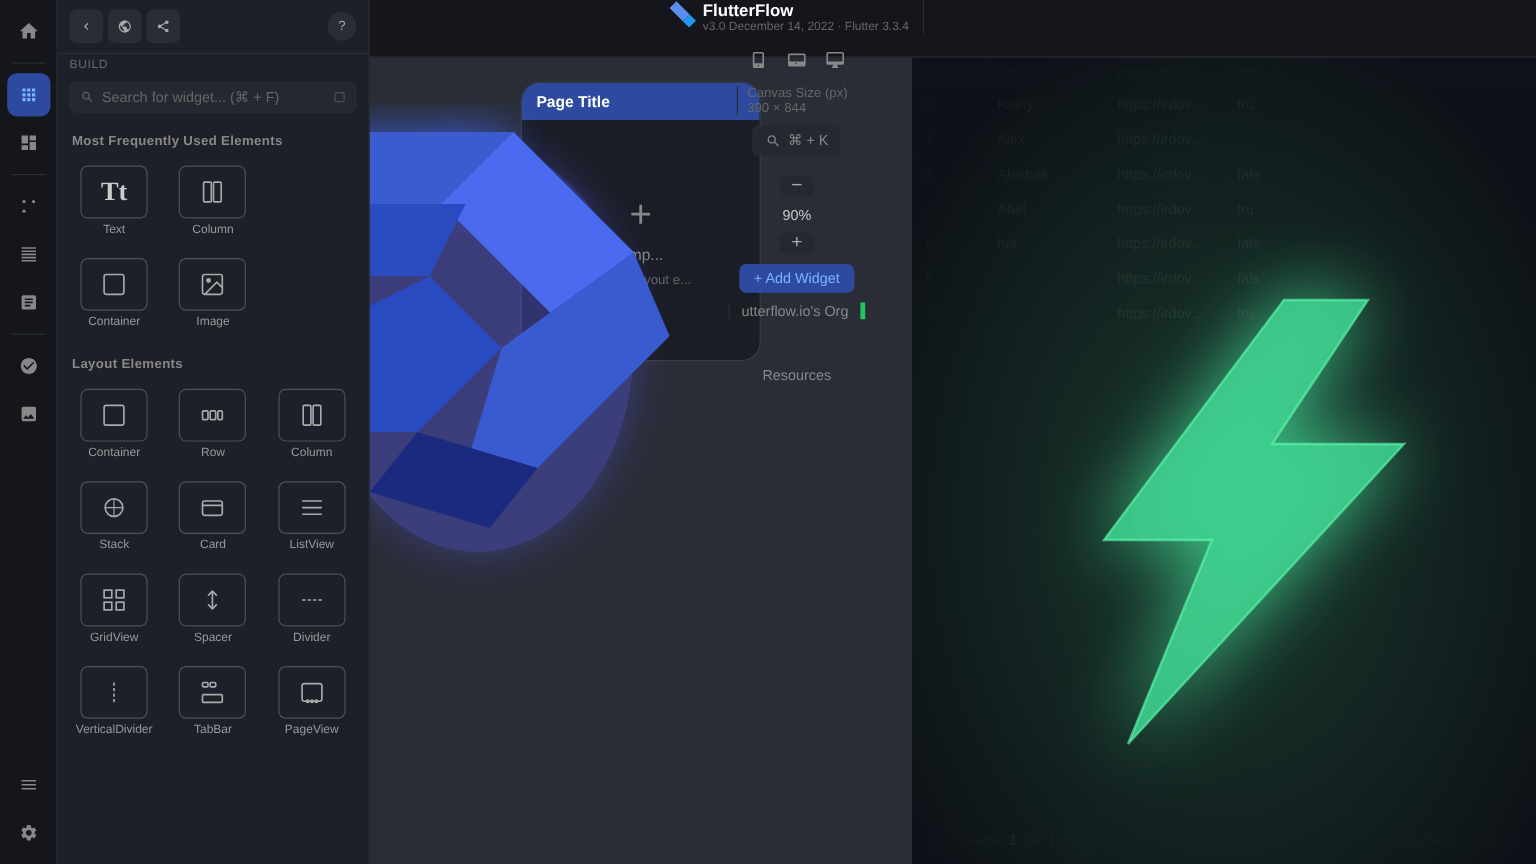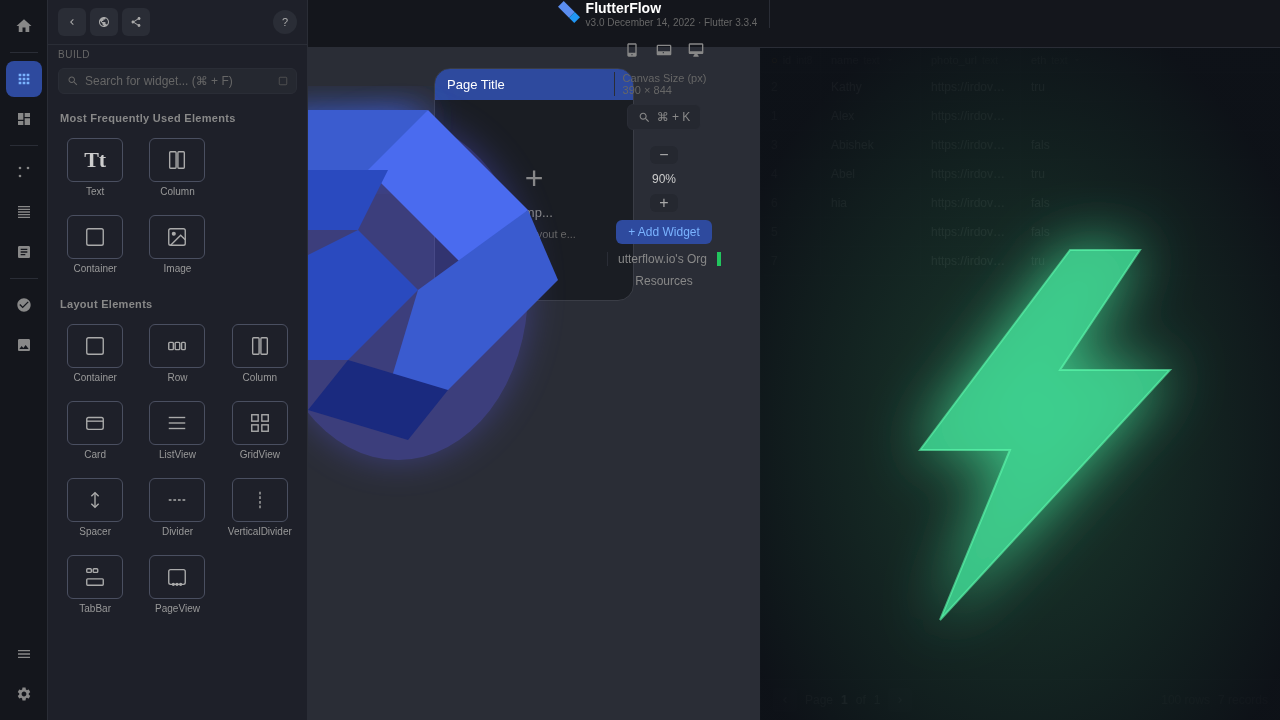--- a/index.html
+++ b/index.html
@@ -202,21 +202,21 @@
       font-size: 12px;
       cursor: pointer;
     }
     .header-spacer { flex: 1; }
     .header-org {
       font-size: 12px; color: #888;
       padding: 0 10px;
       border-left: 1px solid #2a2d36;
       border-right: 4px solid #22c55e;
     }
-    .header-resources { font-size: 12px; color: #888; padding: 0 10px; cursor: pointer; }
+    .header-resources { font-size: 12px; color: #888; padding: 0 10px; cursor: pointer; margin-top: 32px; }
 
     
     #canvas-area {
       position: absolute;
       left: 308px; top: 48px;
       width: calc(760px - 308px);
       height: 672px;
       background: #2a2d36;
       overflow: hidden;
       z-index: 1;
@@ -234,21 +234,21 @@
       width: 200px;
       background: #1a1d23;
       border-radius: 16px;
       overflow: hidden;
       border: 1px solid #3a3d46;
     }
     .phone-title-bar {
       background: #2e4a9e;
       padding: 8px 12px;
       font-size: 13px;
-      font-weight: 400;
+      font-weight: 700;
       color: #fff;
     }
     .phone-content {
       padding: 20px;
       min-height: 200px;
       display: flex;
       flex-direction: column;
       align-items: center;
       justify-content: center;
       gap: 8px;
@@ -584,20 +584,29 @@
     <div class="widget-item">
       <div class="widget-icon">
         <svg width="22" height="22" viewBox="0 0 24 24" fill="none" stroke="#aaa" stroke-width="1.5">
             <rect x="4" y="3" width="7" height="18" rx="1"></rect>
             <rect x="13" y="3" width="7" height="18" rx="1"></rect>
           </svg>
       </div>
       <span class="widget-label">Column</span>
     </div>
 
+    <div class="widget-item">
+      <div class="widget-icon">
+        <svg width="22" height="22" viewBox="0 0 24 24" fill="none" stroke="#aaa" stroke-width="1.5">
+            <circle cx="12" cy="12" r="8"></circle>
+            <path d="M12 4v16M4 12h16" stroke="#aaa" stroke-width="1"></path>
+          </svg>
+      </div>
+      <span class="widget-label">Stack</span>
+    </div>
 
     <div class="widget-item">
       <div class="widget-icon">
         <svg width="22" height="22" viewBox="0 0 24 24" fill="none" stroke="#aaa" stroke-width="1.5">
             <rect x="3" y="6" width="18" height="13" rx="2"></rect>
             <line x1="3" y1="10" x2="21" y2="10"></line>
           </svg>
       </div>
       <span class="widget-label">Card</span>
     </div>

